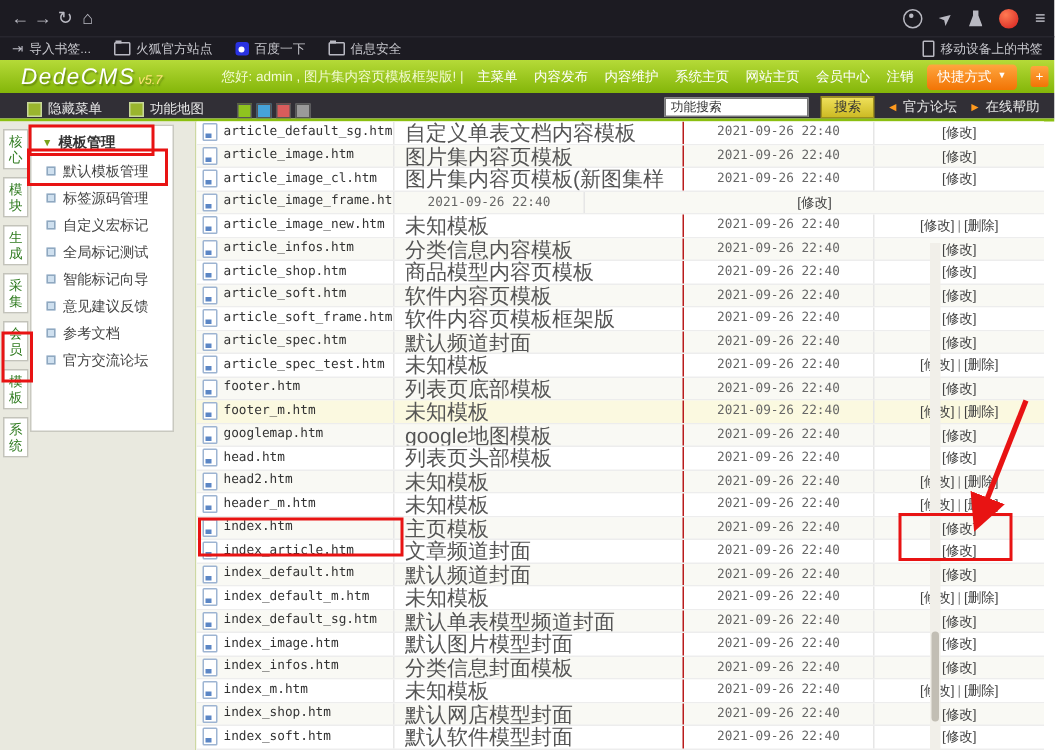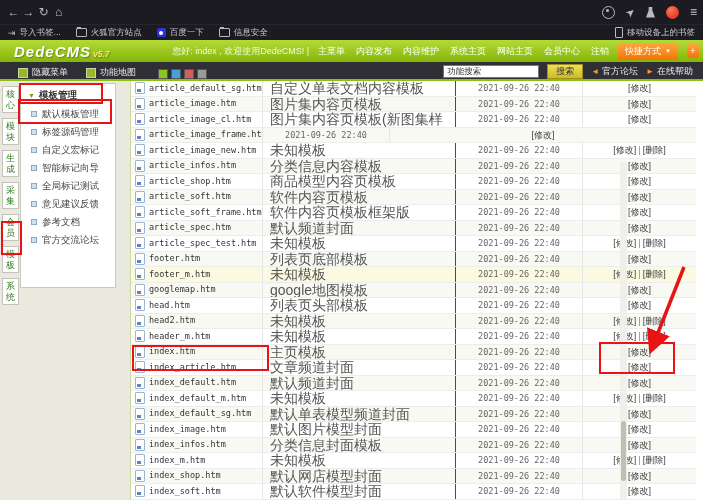--- a/index.html
+++ b/index.html
@@ -32,21 +32,21 @@
   .bk-folder{width:9px;height:7px;border:1px solid #b9b9c2;border-radius:1px;position:relative;}
   .bk-folder:before{content:"";position:absolute;left:0;top:-2px;width:4px;height:2px;background:#b9b9c2;}
   .bk-import{color:#b9b9c2;font-size:9px;}
   .bk-baidu{width:9px;height:9px;border-radius:2px;background:#2932e1;position:relative;}
   .bk-baidu:after{content:"";position:absolute;left:2.5px;top:2.5px;width:4px;height:4px;border-radius:50%;background:#fff;}
   .bk-right{margin-left:auto;display:flex;align-items:center;gap:4px;}
   .bk-phone{width:6px;height:9px;border:1px solid #b9b9c2;border-radius:1px;}
   
   .cms-head{position:absolute;left:0;top:40px;width:703px;height:22px;
     background:linear-gradient(#b5da38,#84b609);display:flex;align-items:center;}
-  .logo{margin-left:14px;font-weight:bold;font-style:italic;font-size:15px;color:#fff;letter-spacing:1px;
+  .logo{margin-left:14px;font-weight:normal;font-style:italic;font-size:15px;color:#fff;letter-spacing:1px;
     text-shadow:1px 1px 1px rgba(60,90,0,.5);white-space:nowrap;}
   .logo .ver{font-size:8.5px;color:#ffe27a;letter-spacing:0;margin-left:2px;}
   .head-right{margin-left:auto;display:flex;align-items:center;gap:9px;font-size:9px;color:#fff;padding-right:4px;white-space:nowrap;}
   .welcome{color:#f2fad2;}
   .head-nav{display:flex;gap:11px;}
   .head-nav span{cursor:pointer;}
   .quick-btn{background:linear-gradient(#ffa63f,#f27405);border-radius:3px;color:#fff;padding:2px 7px;font-size:9px;
     display:flex;align-items:center;gap:4px;cursor:pointer;}
   .quick-plus{background:linear-gradient(#ffa63f,#f27405);color:#fff;width:12px;height:14px;border-radius:2px;
     display:flex;align-items:center;justify-content:center;font-size:9px;cursor:pointer;}
@@ -142,21 +142,21 @@
     </span>
   <span class="bk bk-right">
     <span class="bk-phone"></span>
     <span>移动设备上的书签</span>
   </span>
 </div>
 
 <div class="cms-head">
   <span class="logo"><span>DedeCMS</span><span class="ver">v5.7</span></span>
   <div class="head-right">
-    <span class="welcome">您好: index , 欢迎使用DedeCMS! |</span>
+    <span class="welcome">您好: admin , 图片集内容页模板框架版! |</span>
     <span class="head-nav" id="head-nav">
         <span>主菜单</span>
         <span>内容发布</span>
         <span>内容维护</span>
         <span>系统主页</span>
         <span>网站主页</span>
         <span>会员中心</span>
         <span>注销</span>
       </span>
     <span class="quick-btn">
@@ -220,25 +220,25 @@
         <div class="menu-item">
           <span class="bullet"></span>
           <span>标签源码管理</span>
         </div>
         <div class="menu-item">
           <span class="bullet"></span>
           <span>自定义宏标记</span>
         </div>
         <div class="menu-item">
           <span class="bullet"></span>
+          <span>全局标记测试</span>
+        </div>
+        <div class="menu-item">
+          <span class="bullet"></span>
           <span>智能标记向导</span>
-        </div>
-        <div class="menu-item">
-          <span class="bullet"></span>
-          <span>全局标记测试</span>
         </div>
         <div class="menu-item">
           <span class="bullet"></span>
           <span>意见建议反馈</span>
         </div>
         <div class="menu-item">
           <span class="bullet"></span>
           <span>参考文档</span>
         </div>
         <div class="menu-item">

